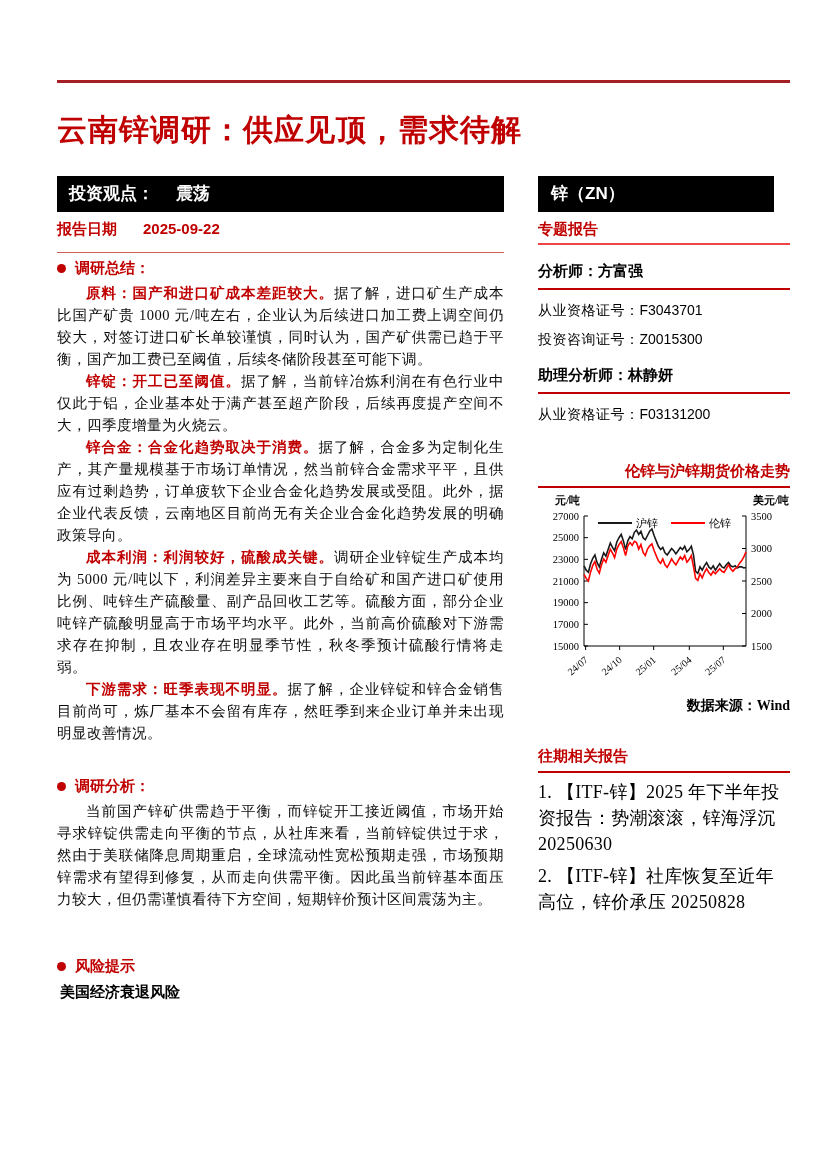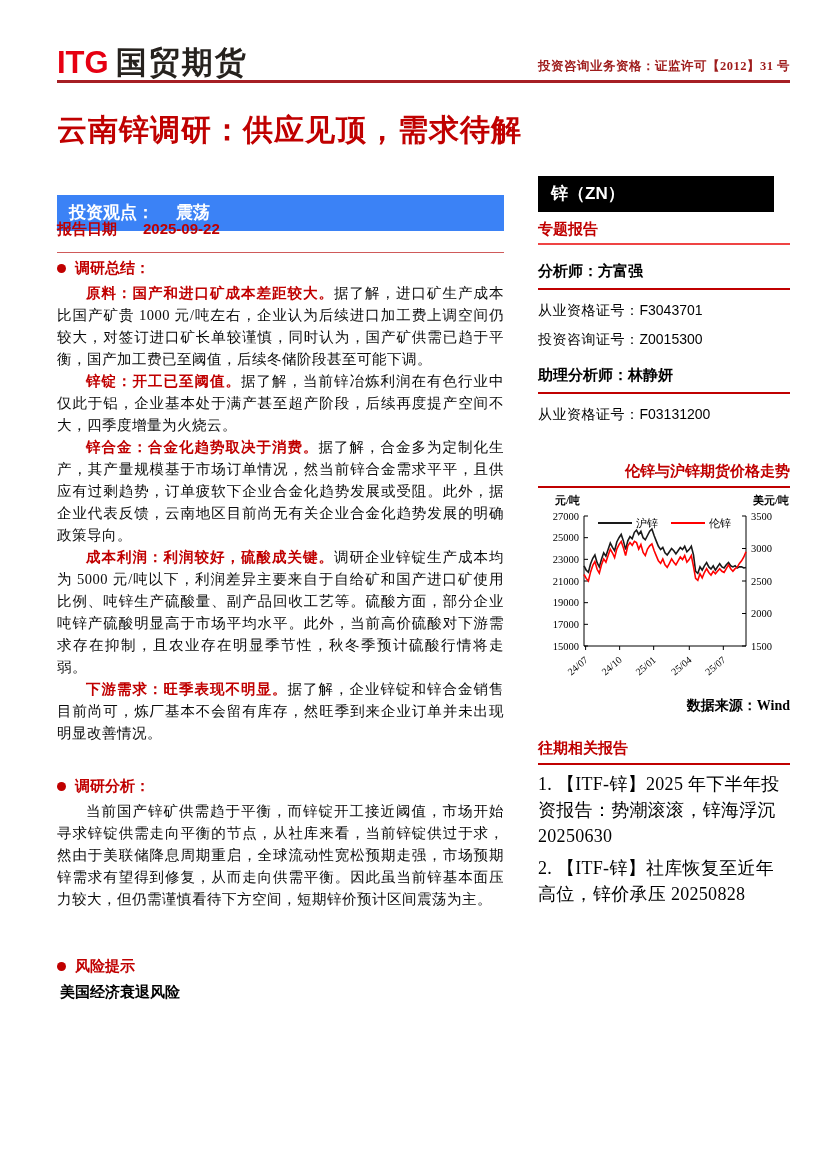--- a/index.html
+++ b/index.html
@@ -22,23 +22,23 @@
           font-weight:bold; font-size:12.5px; letter-spacing:0.5px; }
   .header-rule { position:absolute; left:57px; top:80px; width:733px; height:3px;
           background:#a61f24; }
 
   
   .report-title { position:absolute; left:57px; top:110px; color:#c00000;
           font-weight:bold; font-size:30px; letter-spacing:1px; white-space:nowrap; }
 
   
   .view-bar { position:absolute; left:57px; top:176px; width:447px; height:36px;
-          background:#3b82f6; color:#fff; font-weight:bold; font-size:17px;
+          background:#000000; color:#fff; font-weight:bold; font-size:17px;
           line-height:36px; padding-left:12px;
-          font-family:"Liberation Sans","DejaVu Sans",sans-serif;margin-top:19px; }
+          font-family:"Liberation Sans","DejaVu Sans",sans-serif; }
   .view-bar .bar-value { margin-left:22px; }
   .prod-bar { position:absolute; left:538px; top:176px; width:236px; height:36px;
           background:#000000; color:#fff; font-weight:bold; font-size:17px;
           line-height:36px; padding-left:13px;
           font-family:"Liberation Sans","DejaVu Sans",sans-serif; }
   .date-row { position:absolute; left:57px; top:213px; width:447px; height:40px;
           line-height:32px; color:#c00000; font-weight:bold; font-size:15px;
           border-bottom:1px solid #cf5a5a; }
   .date-row .date-value { margin-left:26px;
           font-family:"Liberation Sans","DejaVu Sans",sans-serif; }
@@ -66,38 +66,32 @@
   .cert-row { font-size:14px; line-height:28px; letter-spacing:0.5px; }
   .cert-rows { margin-top:6px; }
   .cert-row .cert-value { font-family:"Liberation Sans","DejaVu Sans",sans-serif;
           letter-spacing:0; }
   .assistant-block { margin-top:12px; }
   .chart-block { margin-top:33px;text-align:right; }
   .chart-title { color:#c00000; font-weight:bold; font-size:15px;
           padding-bottom:5px; border-bottom:2.5px solid #c00000; }
   .chart-wrap { margin-top:4px; }
   .chart-source { font-weight:bold; font-size:14px; margin-top:1px; }
-  .history-block { margin-top:24px; }
+  .history-block { margin-top:32px; }
   .history-title { color:#c00000; font-weight:bold; font-size:15px;
           padding-bottom:5px; border-bottom:2px solid #c00000; }
   .history-item { font-size:18px; line-height:26px; margin-top:6px;
           letter-spacing:0.3px; }
   svg text { font-family:"Liberation Serif","DejaVu Serif",serif; }
 </style>
 </head>
 <body>
 
 <div class="page">
 
-  <div class="header">
-    <div class="logo">
-      <span class="itg">ITG</span><span class="cn">国贸期货</span>
-    </div>
-    <div class="qual">投资咨询业务资格：证监许可【2012】31 号</div>
-  </div>
   <div class="header-rule"></div>
 
   <div class="report-title">云南锌调研：供应见顶，需求待解</div>
 
   <div class="view-bar">
     <span>投资观点：</span><span class="bar-value">震荡</span>
   </div>
   <div class="prod-bar">
     <span>锌（ZN）</span>
   </div>

